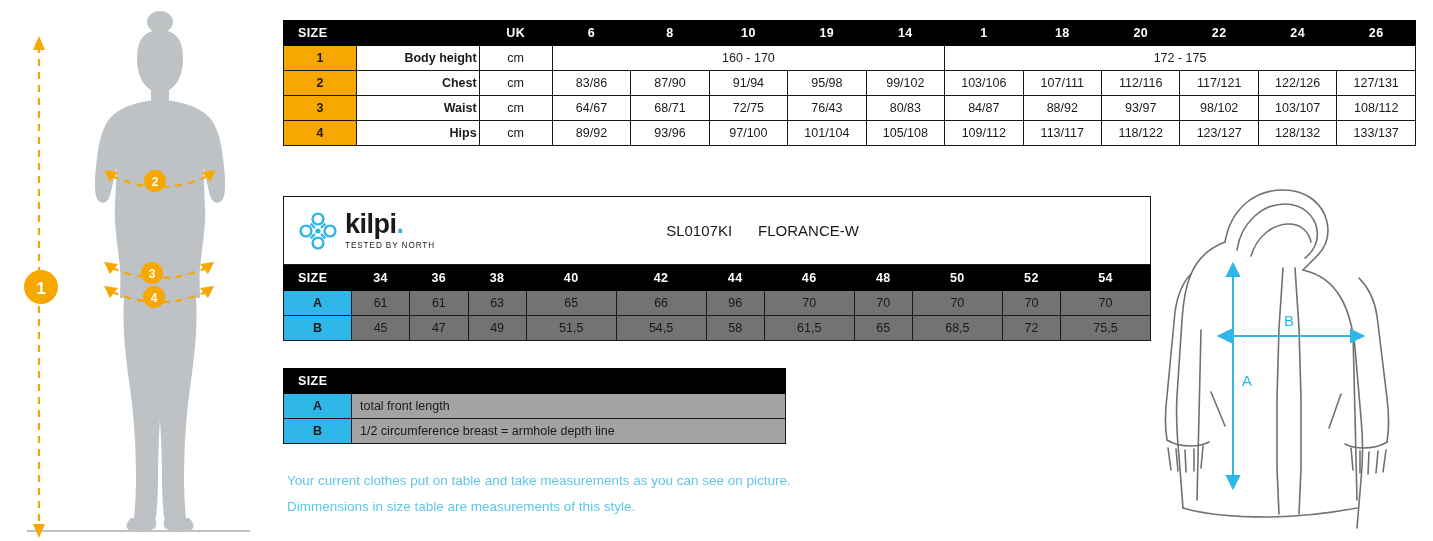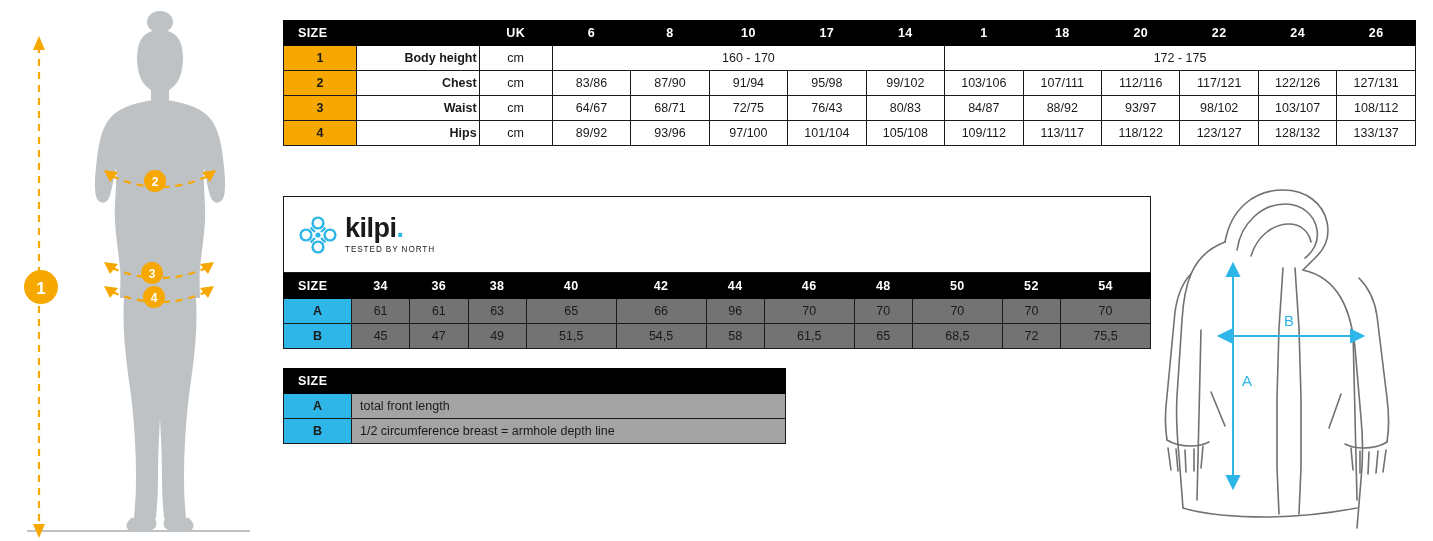--- a/index.html
+++ b/index.html
@@ -55,21 +55,21 @@
   }
   #size-chart td.unit { width: 68px; }
   #size-chart td.span-range { font-weight: normal; }
 
   
   #product-block {
     position: absolute; left: 283px; top: 196px; width: 868px;
   }
   #product-header {
     border: 1px solid #1a1a1a;
-    height: 77px;
+    height: 69px;
     display: flex; align-items: center;
     background: #fff;
     justify-content: space-between;
   }
   #brand-wrap { display: flex; align-items: center; margin-left: 14px; }
   #brand-mark { width: 40px; height: 40px; flex: 0 0 40px; }
   #brand-text { margin-left: 7px; }
   #brand-name {
     font-size: 27px; font-weight: bold; color: #1a1a1a; line-height: 1;
     letter-spacing: -0.5px;
@@ -207,21 +207,21 @@
   </div>
 
   <table id="size-chart">
     <tbody>
       <tr class="hdr">
         <td class="left-label idxh" colspan="2">SIZE</td>
         <td>UK</td>
         <td class="numcol">6</td>
         <td class="numcol">8</td>
         <td class="numcol">10</td>
-        <td class="numcol">17</td>
+        <td class="numcol">19</td>
         <td class="numcol">14</td>
         <td class="numcol">1</td>
         <td class="numcol">18</td>
         <td class="numcol">20</td>
         <td class="numcol">22</td>
         <td class="numcol">24</td>
         <td class="numcol">26</td>
       </tr>
       <tr>
         <td class="idx">1</td>
@@ -293,20 +293,23 @@
             <path d="M12.6 12.6 L17 17 M27.4 12.6 L23 17 M12.6 27.4 L17 23 M27.4 27.4 L23 23"></path>
           </g>
           <circle cx="20" cy="20" r="2.6" fill="#2eb6e8"></circle>
         </svg>
         <div id="brand-text">
           <div id="brand-name">
             <span>kilpi</span><span style="color:#2eb6e8">.</span>
           </div>
           <div id="brand-tag">Tested by North</div>
         </div>
+      </div>
+      <div id="product-code">
+        <span class="code">SL0107KI</span><span>FLORANCE-W</span>
       </div>
     </div>
 
     <table id="ab-table">
       <tbody>
         <tr class="hdr">
           <td class="sizecell">SIZE</td>
           <td>34</td>
           <td>36</td>
           <td>38</td>
@@ -360,20 +363,24 @@
         <td class="ab">A</td>
         <td class="desc">total front length</td>
       </tr>
       <tr>
         <td class="ab">B</td>
         <td class="desc">1/2 circumference breast = armhole depth line</td>
       </tr>
     </tbody>
   </table>
 
+  <div id="notes">
+    <div>Your current clothes put on table and take measurements as you can see on picture.</div>
+    <div>Dimmensions in size table are measurements of this style.</div>
+  </div>
 
   <div id="jacket-panel">
     <svg width="278" height="361" viewBox="0 0 278 361">
       <g fill="none" stroke="#6f7173" stroke-width="1.6" stroke-linejoin="round" stroke-linecap="round">
 
         <path d="M70 62 c6 -34 30 -52 58 -52 c24 0 40 14 44 32 c3 14 -2 26 -10 34 l-14 14"></path>
         <path d="M82 70 c4 -28 26 -46 48 -46 c18 0 30 12 32 26 c2 12 -4 22 -12 28"></path>
         <path d="M96 76 c6 -20 22 -32 38 -32 c12 0 20 8 22 18"></path>
 
         <path d="M70 62 c-16 6 -28 18 -34 32 c-6 14 -8 30 -9 46 l-5 76 c-1 18 0 40 2 60 l4 52"></path>

